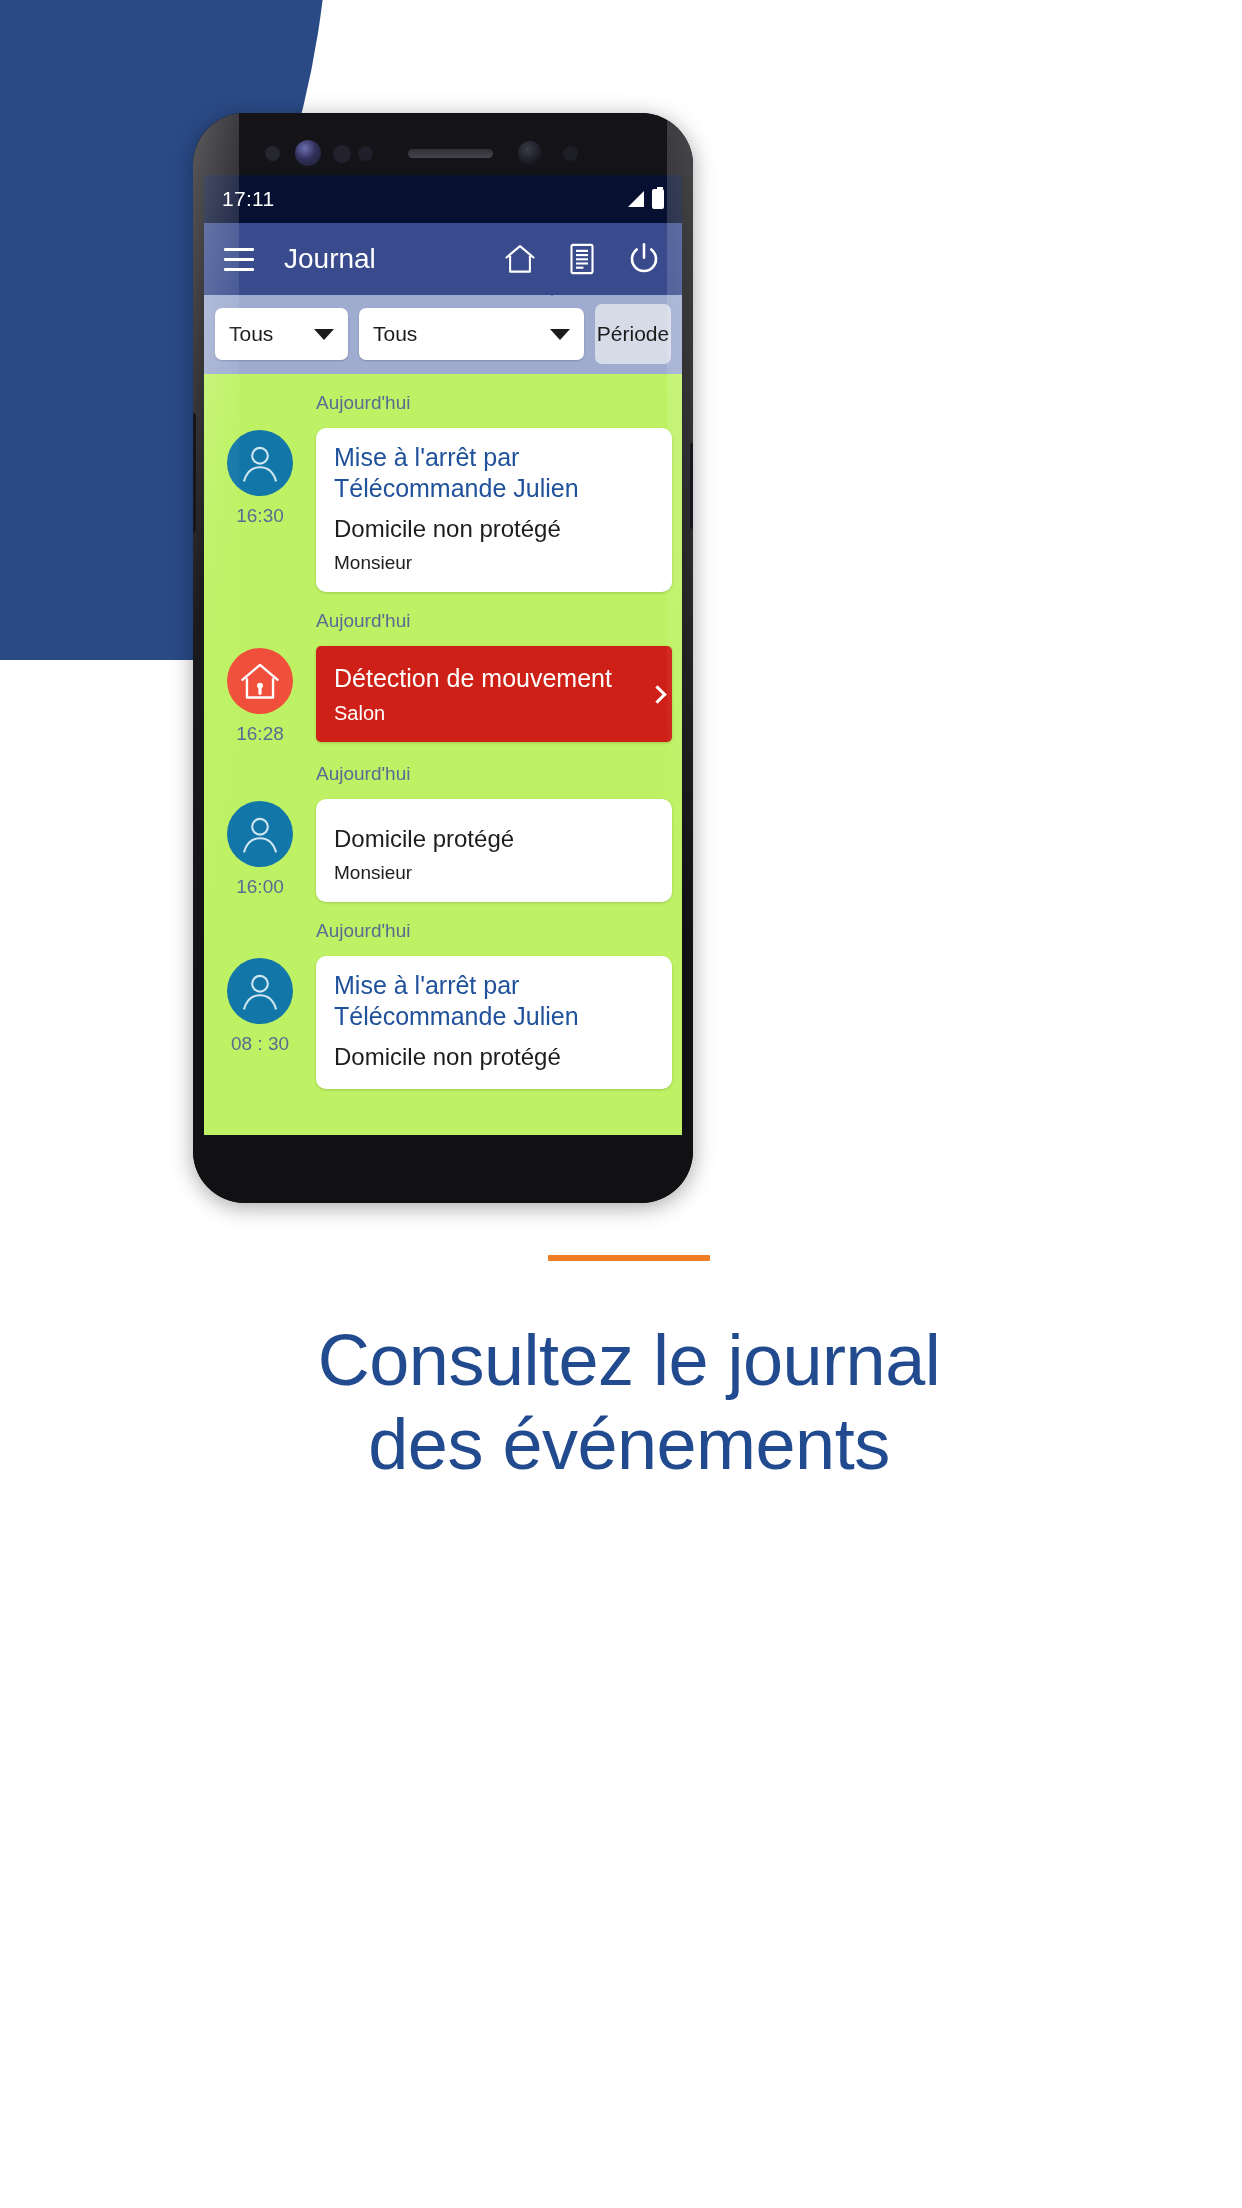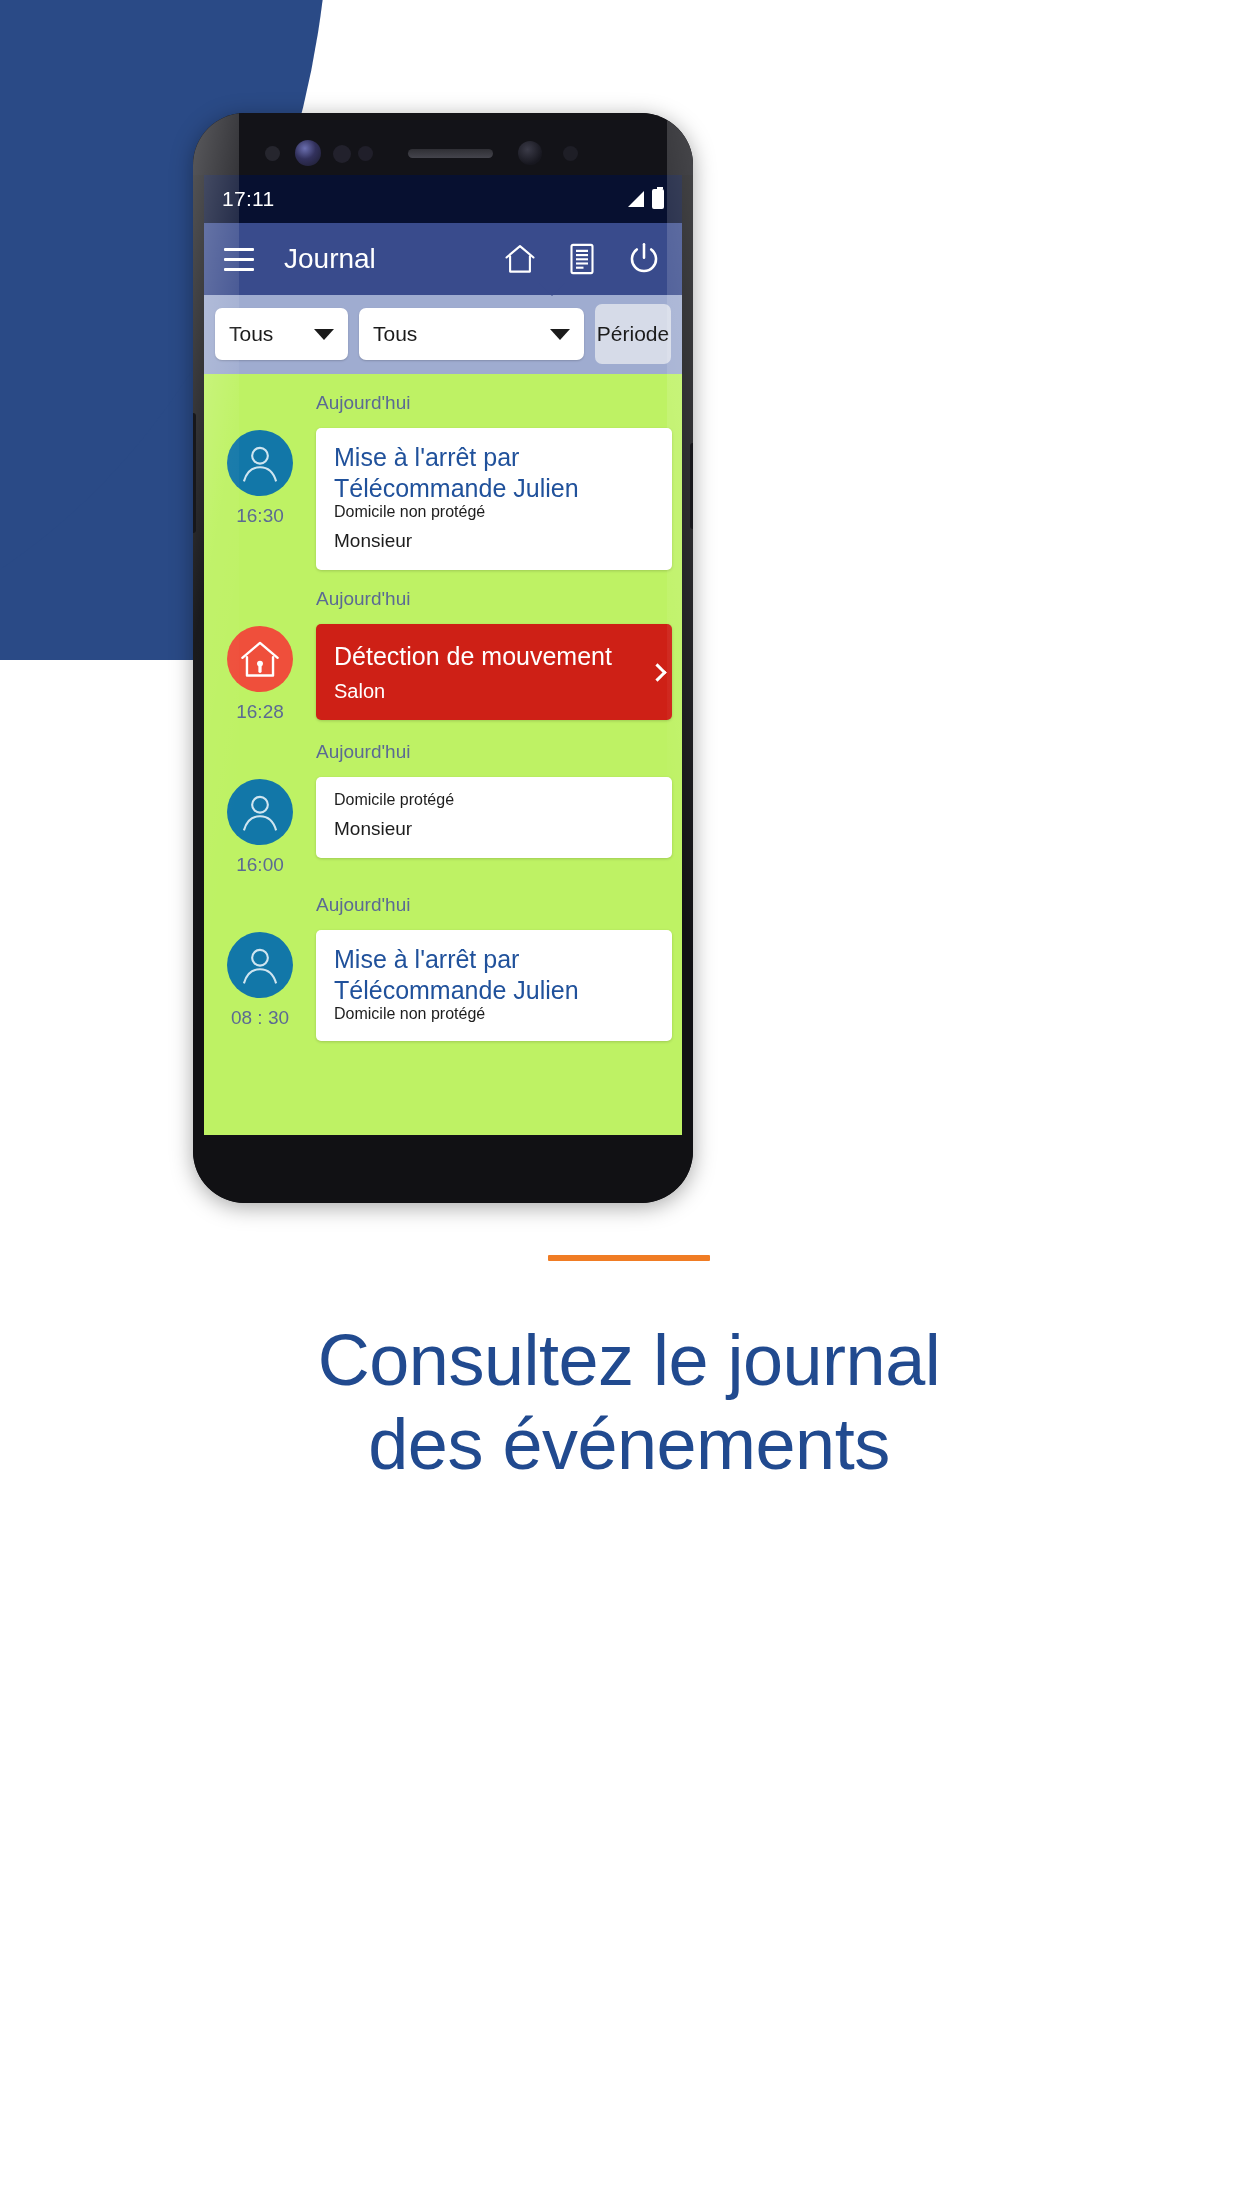--- a/index.html
+++ b/index.html
@@ -301,34 +301,34 @@
     margin-top: 9px;
     font-size: 19px;
     color: #5b6a93;
     white-space: nowrap;
   }
 
   .card {
     flex: 1;
     min-width: 0;
     background: #ffffff;
-    border-radius: 5px;
+    border-radius: 10px;
     box-shadow: 0 1px 3px rgba(0,0,0,0.17);
     padding: 14px 18px 18px 18px;
   }
   .card-title {
     font-size: 25px;
     color: #20519b;
     line-height: 1.22;
     font-weight: 400;
   }
   .card-sub {
-    font-size: 16px;
+    font-size: 24px;
     color: #1d1d1d;
-    margin-top: 0;
+    margin-top: 12px;
   }
   .card-sub2 {
     font-size: 19px;
     color: #1d1d1d;
     margin-top: 9px;
   }
 
   .card.alertcard {
     background: #ce2016;
     display: flex;

